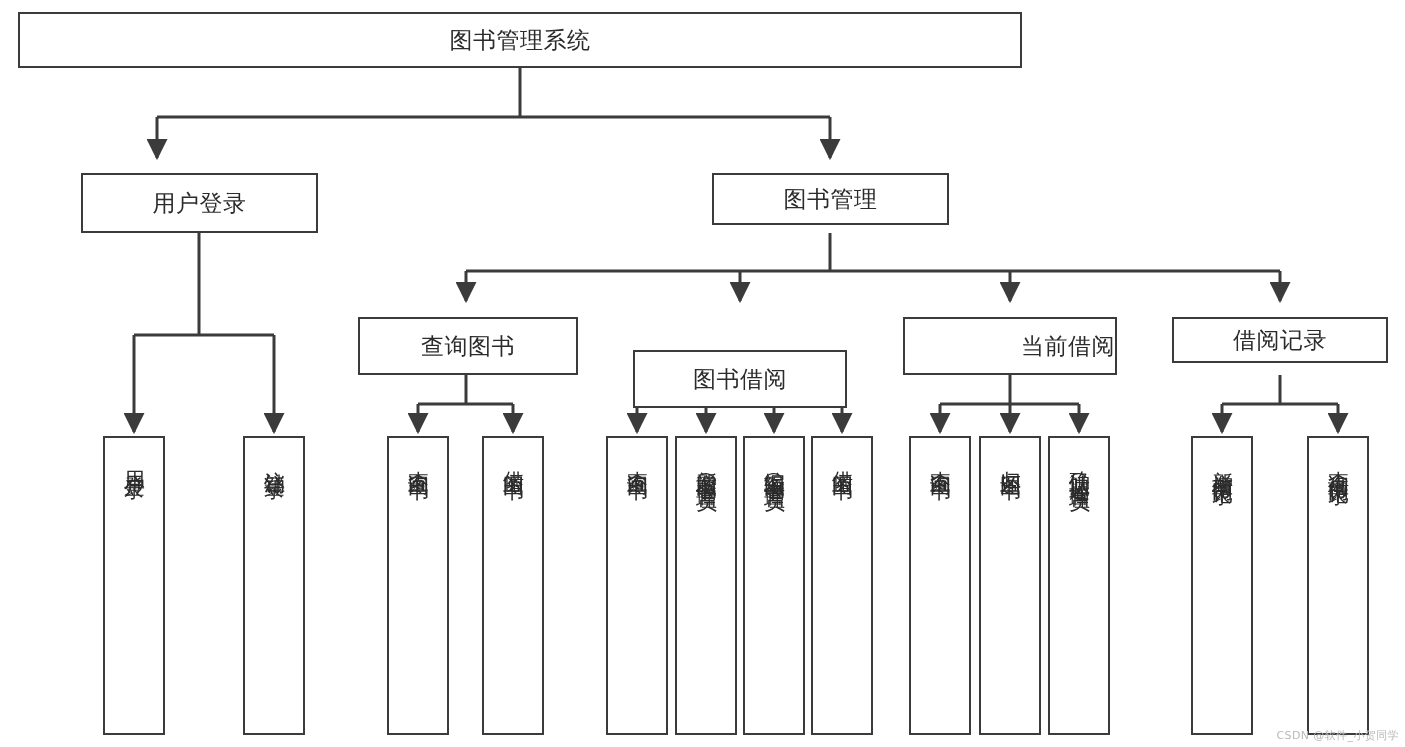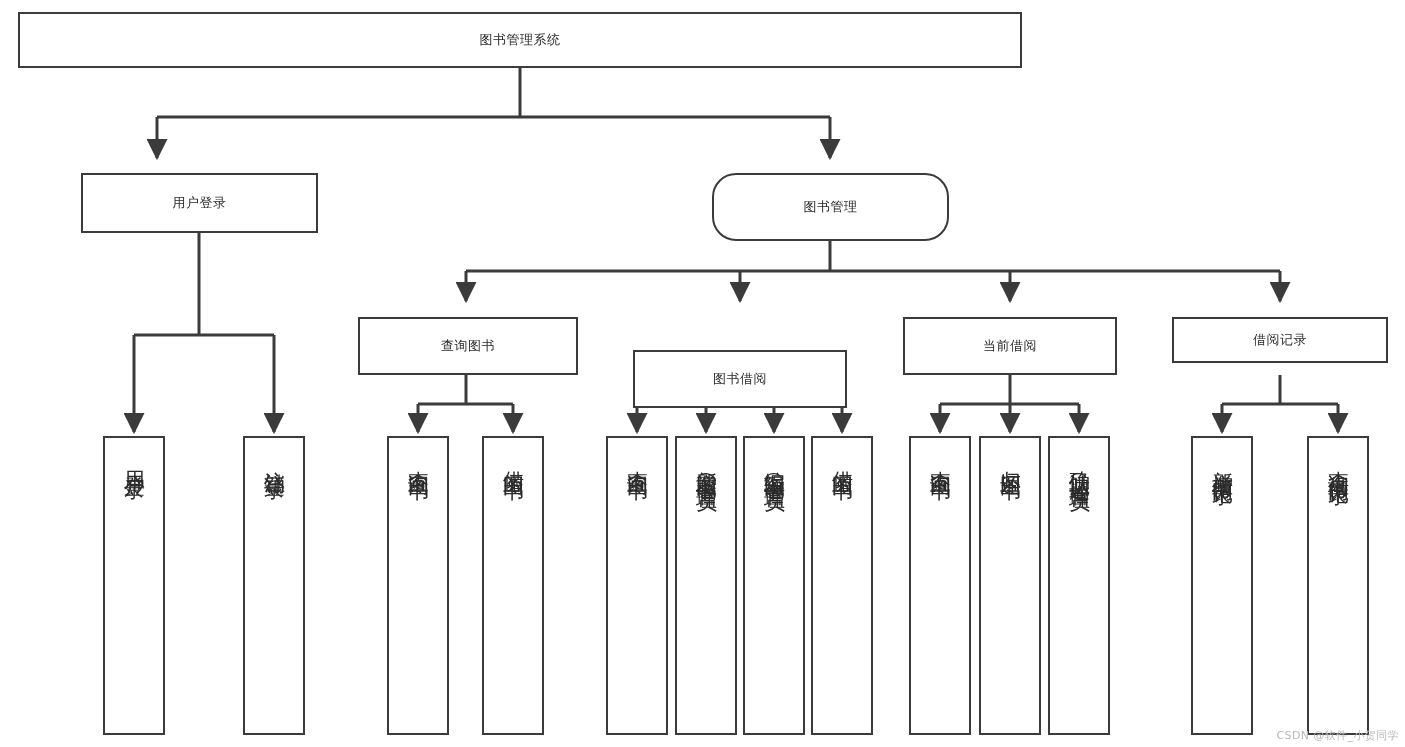--- a/index.html
+++ b/index.html
@@ -1,21 +1,21 @@
 <!DOCTYPE html>
 <html><head>
 <meta charset="utf-8">
 <style>
   html,body{margin:0;padding:0;background:#ffffff;}
   body{font-family:"DejaVu Sans","Liberation Sans",sans-serif;}
   #stage{position:relative;width:1405px;height:747px;background:#ffffff;overflow:hidden;}
   #edges{position:absolute;left:0;top:0;width:1405px;height:747px;}
   .node{position:absolute;box-sizing:border-box;background:#ffffff;border:2.5px solid #3b3b3b;display:flex;align-items:center;justify-content:center;}
   .node .label{color:#2b2b2b;text-align:center;line-height:1.08;}
-  .h-node .label{font-size:13px;letter-spacing:.5px;}
+  .h-node .label{font-size:23px;letter-spacing:.5px;}
   .v-node{align-items:flex-start;justify-content:center;padding-top:16px;}
   .v-node .label{writing-mode:vertical-rl;text-orientation:upright;font-size:21px;letter-spacing:3px;line-height:1.0;white-space:nowrap;}
   #watermark{position:absolute;right:6px;bottom:4px;color:#b9b9b9;font-size:11px;letter-spacing:.4px;white-space:nowrap;pointer-events:none;}
 </style>
 </head>
 <body>
 
 <div id="stage">
 
   <svg id="edges" viewBox="0 0 1405 747" xmlns="http://www.w3.org/2000/svg">
@@ -68,31 +68,31 @@
     </g>
   </svg>
 
   <div class="node h-node" style="left:18px;top:12px;width:1004px;height:56px;">
     <span class="label">图书管理系统</span>
   </div>
 
   <div class="node h-node" style="left:81px;top:173px;width:237px;height:60px;">
     <span class="label">用户登录</span>
   </div>
-  <div class="node h-node" style="left:712px;top:173px;width:237px;height:68px;border-radius:24px;">
+  <div class="node h-node" style="left:712px;top:173px;width:237px;height:52px;">
     <span class="label">图书管理</span>
   </div>
 
   <div class="node h-node" style="left:358px;top:317px;width:220px;height:58px;">
     <span class="label">查询图书</span>
   </div>
   <div class="node h-node" style="left:633px;top:330px;width:214px;height:58px;margin-top:20px;">
     <span class="label">图书借阅</span>
   </div>
-  <div class="node h-node" style="left:903px;top:317px;width:214px;height:58px;">
+  <div class="node h-node" style="left:903px;top:317px;width:214px;height:58px;justify-content:flex-end;">
     <span class="label">当前借阅</span>
   </div>
   <div class="node h-node" style="left:1172px;top:317px;width:216px;height:46px;">
     <span class="label">借阅记录</span>
   </div>
 
   <div class="node v-node" style="left:103px;top:436px;width:62px;height:299px;">
     <span class="label">用户登录</span>
   </div>
   <div class="node v-node" style="left:243px;top:436px;width:62px;height:299px;">

